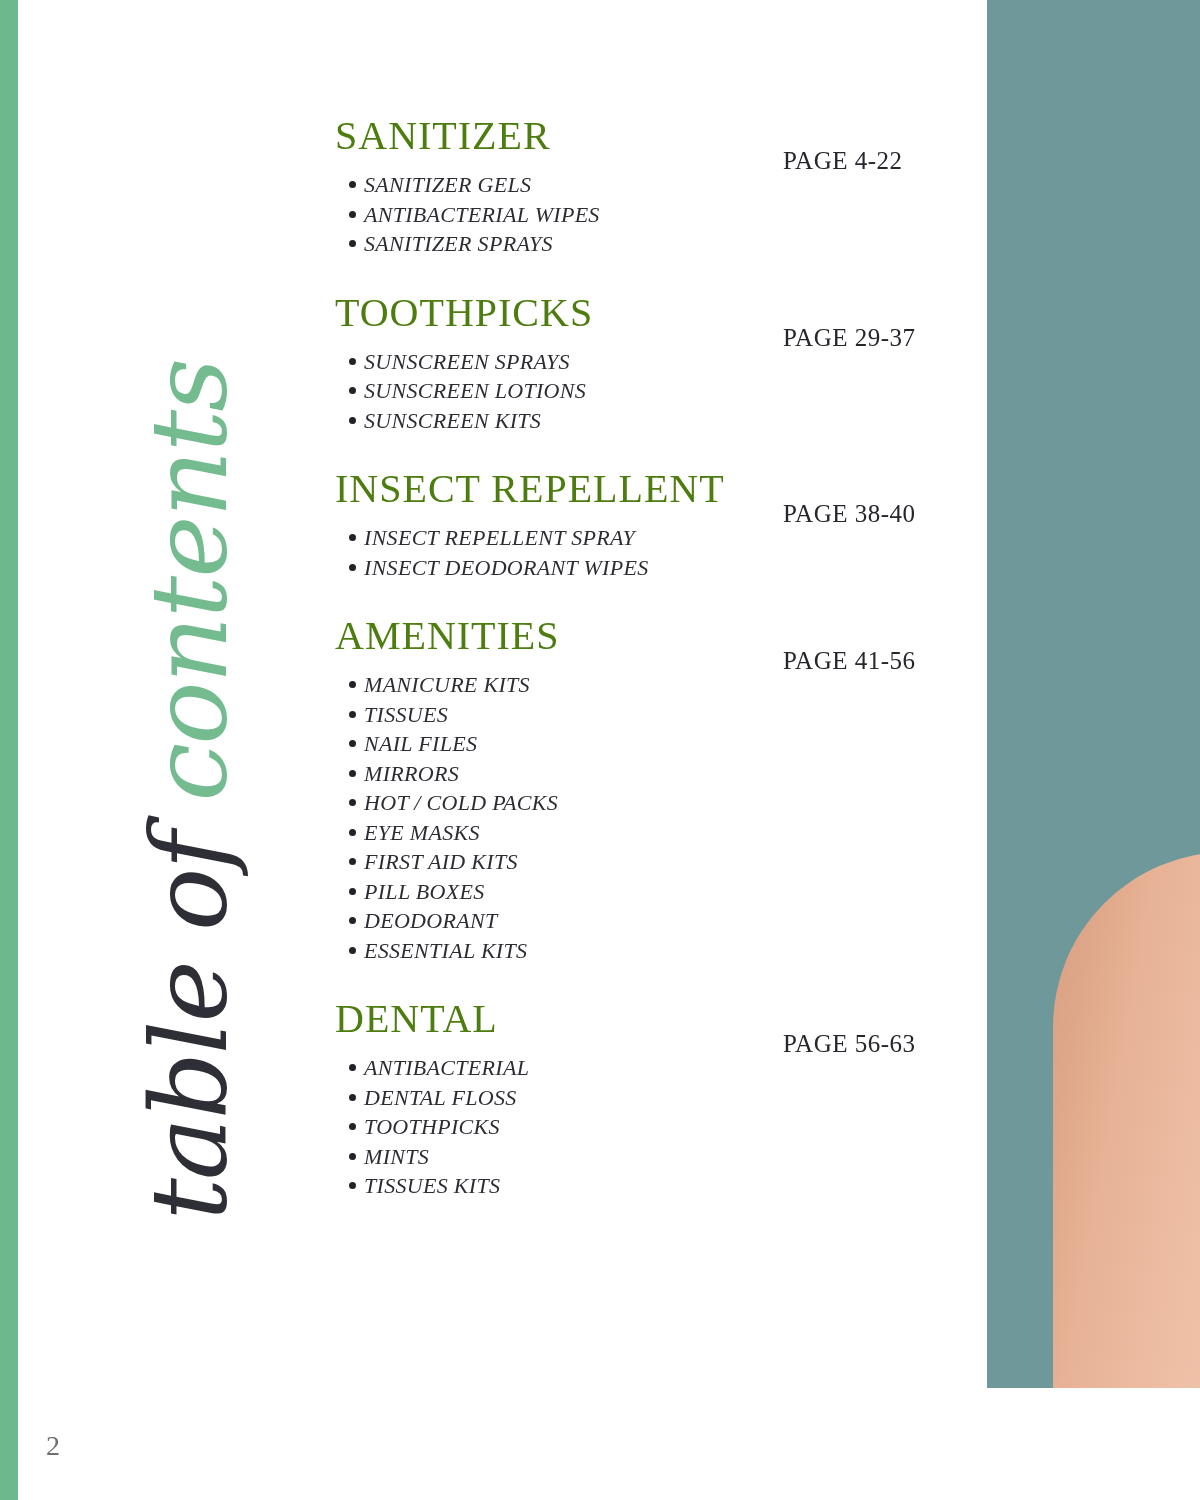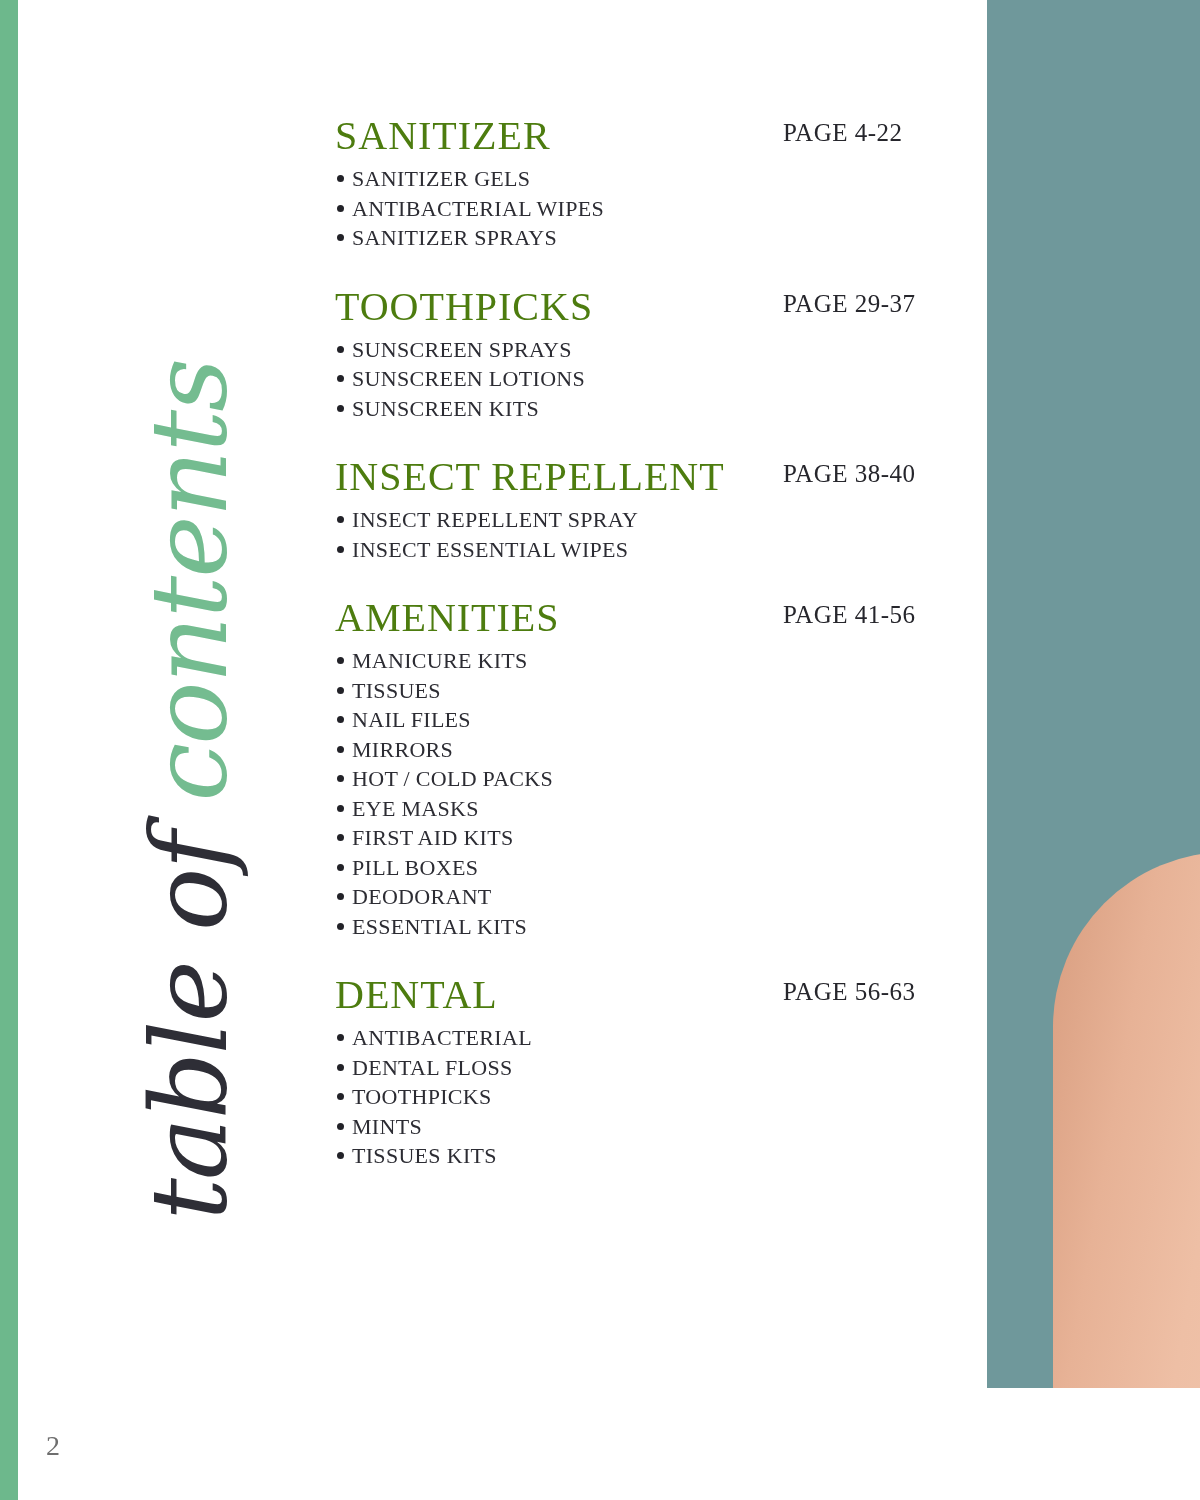--- a/index.html
+++ b/index.html
@@ -21,24 +21,24 @@
   .script-dark{color:#2e2e36;}
   .script-green{color:#74bc90;}
   
   .content{position:absolute;left:335px;top:114px;width:620px;}
   .section{position:relative;margin:0 0 32px 0;}
   .section-title{
     margin:0 0 6px 0;font-weight:normal;font-size:40px;line-height:44px;
     color:#4d7c0f;letter-spacing:1px;white-space:nowrap;
   }
   .page-label{
-    position:absolute;left:448px;top:6px;font-size:25px;line-height:25px;
+    position:absolute;left:448px;top:34px;font-size:25px;line-height:25px;
     color:#26262c;letter-spacing:0.5px;white-space:nowrap;
   }
-  .items{margin:0;padding:0;list-style:none;}
+  .items{margin:12px;padding:0;list-style:none;font-style:italic;}
   .items li{
     position:relative;padding-left:17px;font-size:22px;line-height:29.5px;
     color:#2c2c33;letter-spacing:0.3px;white-space:nowrap;
   }
   .items li::before{
     content:"";position:absolute;left:2px;top:11px;width:7px;height:7px;
     border-radius:50%;background:#222228;
   }
   
   .photo{
@@ -81,21 +81,21 @@
         <li>SUNSCREEN SPRAYS</li>
         <li>SUNSCREEN LOTIONS</li>
         <li>SUNSCREEN KITS</li>
       </ul>
     </div>
     <div class="section">
       <h2 class="section-title">INSECT REPELLENT</h2>
       <span class="page-label">PAGE 38-40</span>
       <ul class="items">
         <li>INSECT REPELLENT SPRAY</li>
-        <li>INSECT ESSENTIAL WIPES</li>
+        <li>INSECT DEODORANT WIPES</li>
       </ul>
     </div>
     <div class="section">
       <h2 class="section-title">AMENITIES</h2>
       <span class="page-label">PAGE 41-56</span>
       <ul class="items">
         <li>MANICURE KITS</li>
         <li>TISSUES</li>
         <li>NAIL FILES</li>
         <li>MIRRORS</li>

